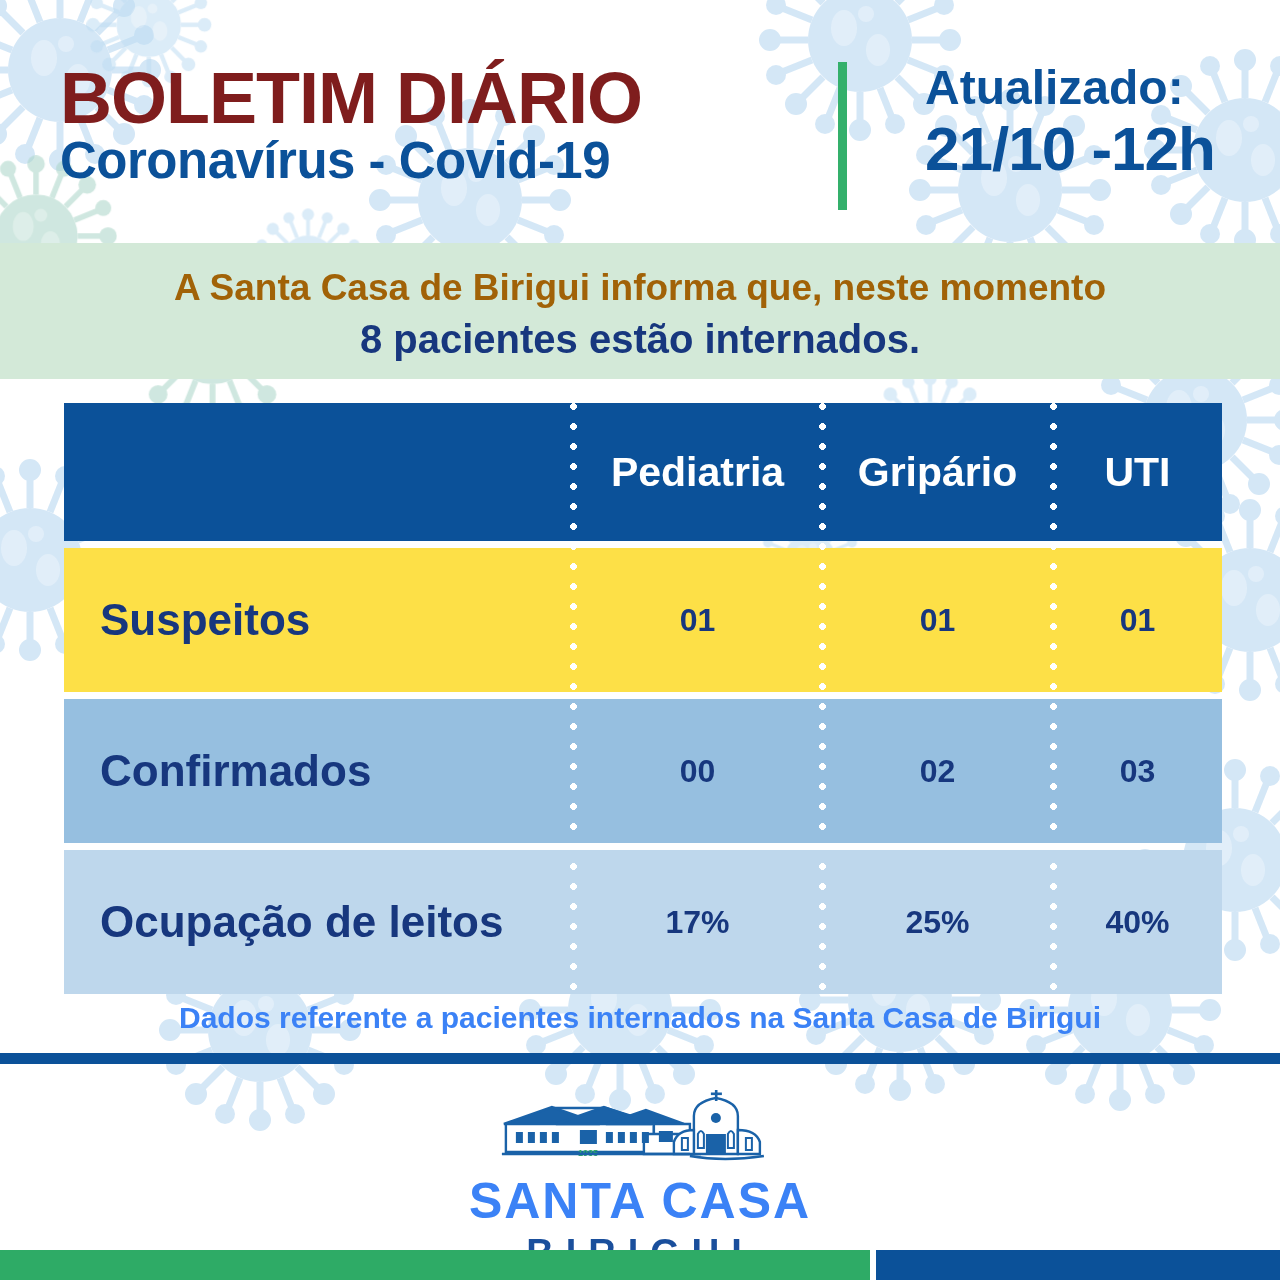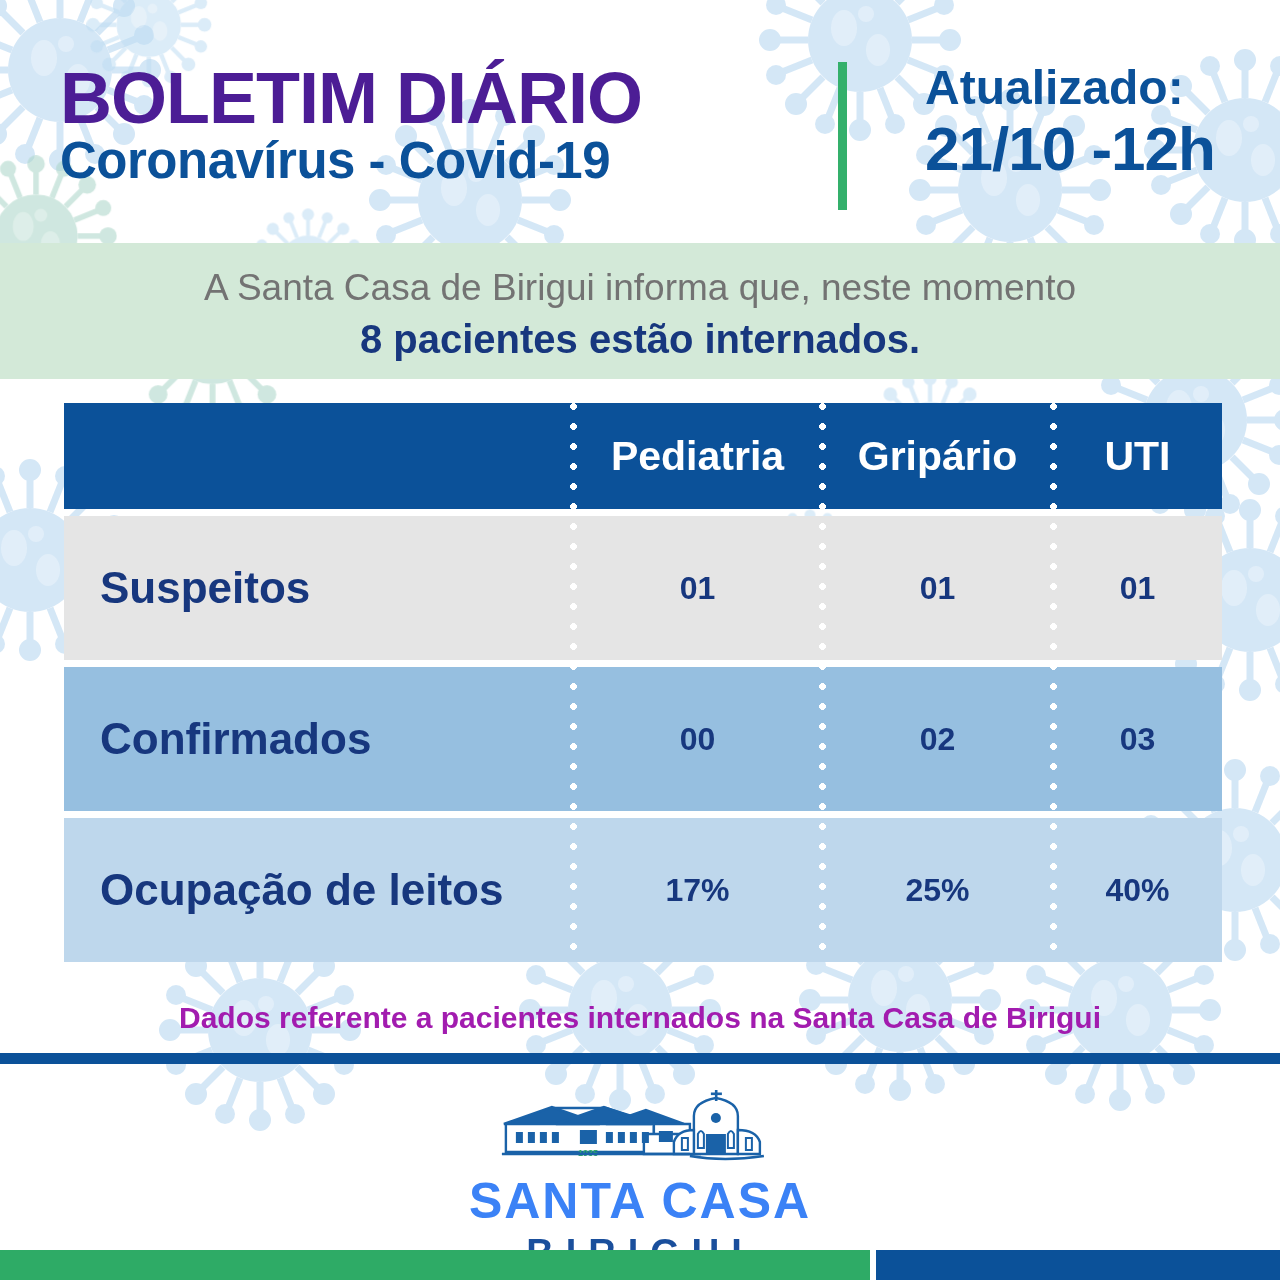--- a/index.html
+++ b/index.html
@@ -14,44 +14,44 @@
 
   
   .virus-layer{position:absolute;inset:0;z-index:0;pointer-events:none;}
 
   
   .header{position:absolute;left:0;top:0;width:1280px;height:243px;z-index:3;}
   .header-inner{position:absolute;left:60px;top:62px;width:1170px;height:160px;
                 display:flex;align-items:flex-start;}
   .title-block{width:770px;}
   .title-main{
-    font-size:72px;font-weight:bold;color:#4c1d95;letter-spacing:-1px;
+    font-size:72px;font-weight:bold;color:#7f1d1d;letter-spacing:-1px;
     line-height:1.0;white-space:nowrap;
   }
   .title-sub{
     font-size:51px;font-weight:bold;color:#0B5199;letter-spacing:-0.5px;
     line-height:1.05;margin-top:0;white-space:nowrap;
   }
   .green-rule{width:9px;height:148px;background:#34B06B;margin-left:8px;margin-right:34px;flex:none;}
   .update-block{padding-top:2px;margin-left:44px;}
   .update-label{font-size:48px;font-weight:bold;color:#0B5199;line-height:1.0;white-space:nowrap;}
   .update-date{font-size:62px;font-weight:bold;color:#0B5199;line-height:1.05;margin-top:4px;white-space:nowrap;letter-spacing:-1px;}
 
   
   .banner{position:absolute;left:0;top:243px;width:1280px;height:136px;
           background:#D3E9D8;z-index:2;overflow:hidden;}
   .banner-text{position:relative;z-index:3;text-align:center;padding-top:22px;}
-  .banner-l1{font-size:37px;color:#737373;font-weight:normal;line-height:1.25;}
+  .banner-l1{font-size:37px;color:#a16207;font-weight:bold;line-height:1.25;}
   .banner-l2{font-size:40px;color:#17377E;font-weight:bold;line-height:1.3;margin-top:2px;}
 
   
   .table{position:absolute;left:64px;top:403px;width:1158px;z-index:3;}
   .trow{display:flex;align-items:center;position:relative;margin-bottom:7px;}
-  .trow.header-row{height:106px;background:#0B5199;}
-  .trow.r1{height:144px;background:#e5e5e5;}
+  .trow.header-row{height:138px;background:#0B5199;}
+  .trow.r1{height:144px;background:#fde047;}
   .trow.r2{height:144px;background:#96BFE0;}
   .trow.r3{height:144px;background:#BED7EC;margin-bottom:0;}
   .cell-label{width:509px;flex:none;padding-left:36px;box-sizing:border-box;}
   .cell-val{flex:none;text-align:center;}
   .c-ped{width:249px;}
   .c-gri{width:231px;}
   .c-uti{width:169px;}
   .lbl-txt{font-size:44px;font-weight:bold;color:#17377E;line-height:1;}
   .hdr-txt{font-size:41px;font-weight:bold;color:#ffffff;line-height:1;}
   .val-txt{font-size:32px;font-weight:bold;color:#17377E;line-height:1;}
@@ -59,21 +59,21 @@
   
   .vdiv{position:absolute;top:0;bottom:0;width:7px;z-index:4;
         background-image:radial-gradient(circle at 3.5px 3.5px, #ffffff 3.3px, rgba(255,255,255,0) 3.6px);
         background-size:7px 20px;background-repeat:repeat-y;}
   .vd1{left:506px;}
   .vd2{left:755px;}
   .vd3{left:986px;}
 
   
   .footnote{position:absolute;left:0;top:1001px;width:1280px;text-align:center;z-index:3;}
-  .footnote-txt{font-size:30px;font-weight:bold;color:#a21caf;}
+  .footnote-txt{font-size:30px;font-weight:bold;color:#3b82f6;}
 
   
   .blue-rule{position:absolute;left:0;top:1053px;width:1280px;height:11px;background:#0B5199;z-index:3;}
 
   
   .footer{position:absolute;left:0;top:1064px;width:1280px;height:186px;z-index:3;}
   .logo-wrap{position:absolute;left:50%;transform:translateX(-50%);top:26px;text-align:center;}
   .logo-mark{width:292px;height:84px;display:block;margin:0 auto;}
   .logo-santacasa{font-size:50px;font-weight:bold;color:#3b82f6;letter-spacing:2px;line-height:1;margin-top:2px;}
   .logo-birigui{font-size:38px;font-weight:bold;color:#1A4F9C;letter-spacing:12px;line-height:1;margin-top:8px;}

